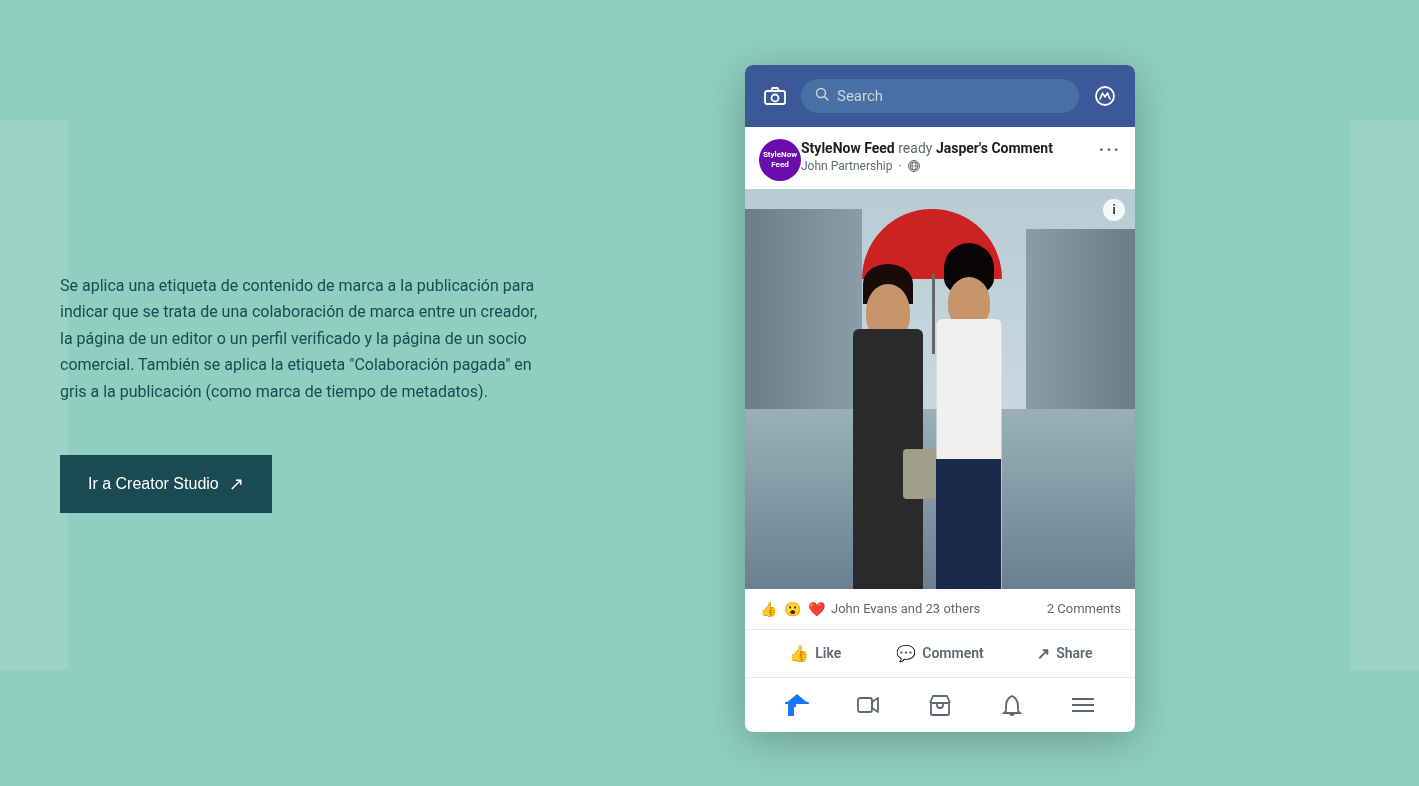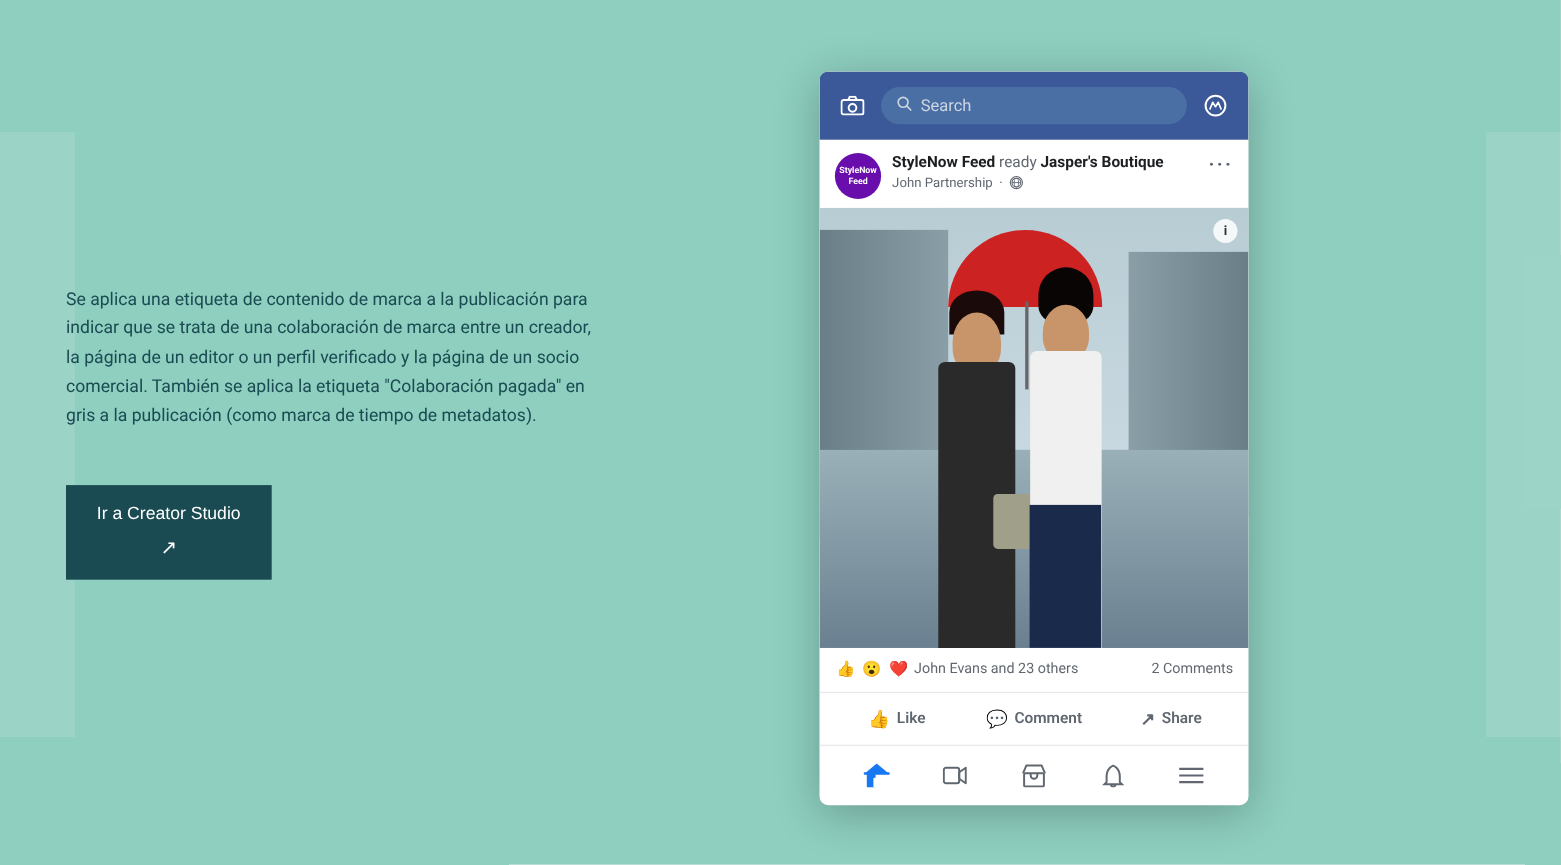--- a/index.html
+++ b/index.html
@@ -72,21 +72,20 @@
       align-items: center;
       gap: 10px;
       background: #1a4a52;
       color: #fff;
       font-size: 16px;
       font-weight: 500;
       padding: 18px 28px;
       border: none;
       cursor: pointer;
       text-decoration: none;
-      flex-direction: column;
     }
 
     .cta-button .arrow-icon {
       font-size: 18px;
     }
 
     
     .phone-section {
       flex-shrink: 0;
       width: 400px;
@@ -154,21 +153,20 @@
       color: #fff;
       font-size: 18px;
       flex-shrink: 0;
     }
 
     
     .post-header {
       padding: 12px 14px 8px;
       display: flex;
       align-items: flex-start;
-      gap: 10px;
       justify-content: flex-end;
     }
 
     .post-avatar {
       width: 42px;
       height: 42px;
       border-radius: 50%;
       background: #6a0dad;
       display: flex;
       align-items: center;
@@ -565,21 +563,21 @@
         </div>
 
         <div class="post-header">
           <div class="post-avatar">
             <span style="font-size:8px; line-height:1.2; text-align:center;">StyleNow<br>Feed</span>
           </div>
           <div class="post-meta">
             <div class="post-author-line">
               <strong>StyleNow Feed</strong>
               <span class="with-text"> ready </span>
-              <strong>Jasper's Boutique</strong>
+              <strong>Jasper's Comment</strong>
             </div>
             <div class="post-partnership">
               <span>John Partnership</span>
               <span style="margin: 0 2px;">·</span>
               <span class="globe-icon">
                 <svg width="10" height="10" viewBox="0 0 10 10">
                   <circle cx="5" cy="5" r="4" stroke="#606770" stroke-width="1" fill="none"></circle>
                   <ellipse cx="5" cy="5" rx="2" ry="4" stroke="#606770" stroke-width="0.8" fill="none"></ellipse>
                   <line x1="1" y1="5" x2="9" y2="5" stroke="#606770" stroke-width="0.8"></line>
                 </svg>

